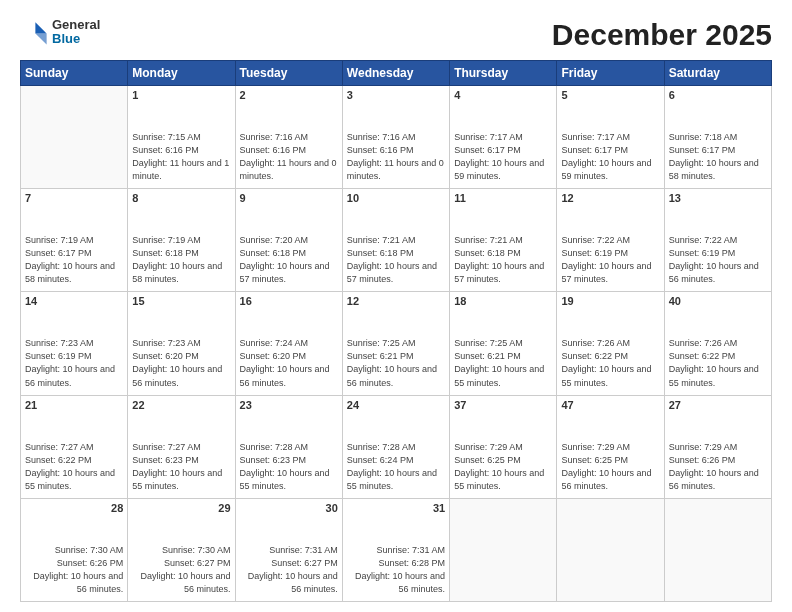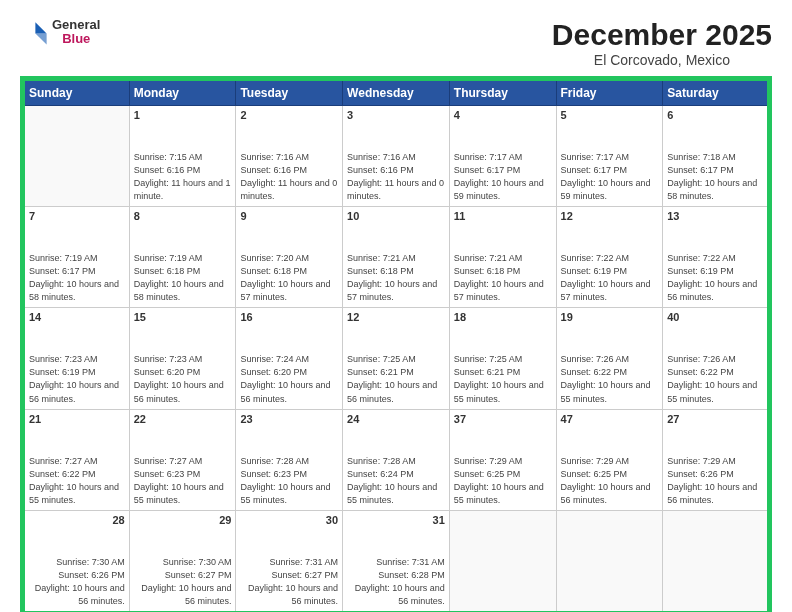--- a/index.html
+++ b/index.html
@@ -29,41 +29,41 @@
       gap: 4px;
     }
     .logo-text {
       display: flex;
       flex-direction: column;
       font-size: 13px;
       font-weight: bold;
       line-height: 1.1;
     }
     .logo-text .general { color: #333; }
-    .logo-text .blue { color: #be185d; text-align: center; }
+    .logo-text .blue { color: #0369a1; }
     .logo-icon {
       width: 28px;
       height: 28px;
     }
     .title-block {
-      text-align: center;
+      text-align: right;
     }
     .title-block h1 {
       font-size: 30px;
       font-weight: bold;
       color: #222;
     }
     .title-block h2 {
       font-size: 14px;
       font-weight: normal;
       color: #444;
     }
     .calendar {
       flex: 1;
-      border: 5px solid #22c55e;
+      border: 1px solid #22c55e;
       border-collapse: collapse;
       width: 100%;
       table-layout: fixed;
     }
     .calendar th {
       background: #2855a0;
       color: #fff;
       font-size: 12px;
       font-weight: bold;
       padding: 5px 4px;
@@ -110,21 +110,20 @@
         <polygon points="22,6 38,22 22,22" fill="#1a5fb4"></polygon>
         <polygon points="22,22 38,22 38,38" fill="#1a5fb4" opacity="0.6"></polygon>
       </svg>
       <div class="logo-text">
         <span class="general">General</span>
         <span class="blue">Blue</span>
       </div>
     </div>
     <div class="title-block">
       <h1>December 2025</h1>
-      <h2>El Corcovado, Mexico</h2>
     </div>
   </div>
 
   <table class="calendar">
     <thead>
       <tr>
 
       <th>Sunday</th>
           <th>Monday</th>
           <th>Tuesday</th>

